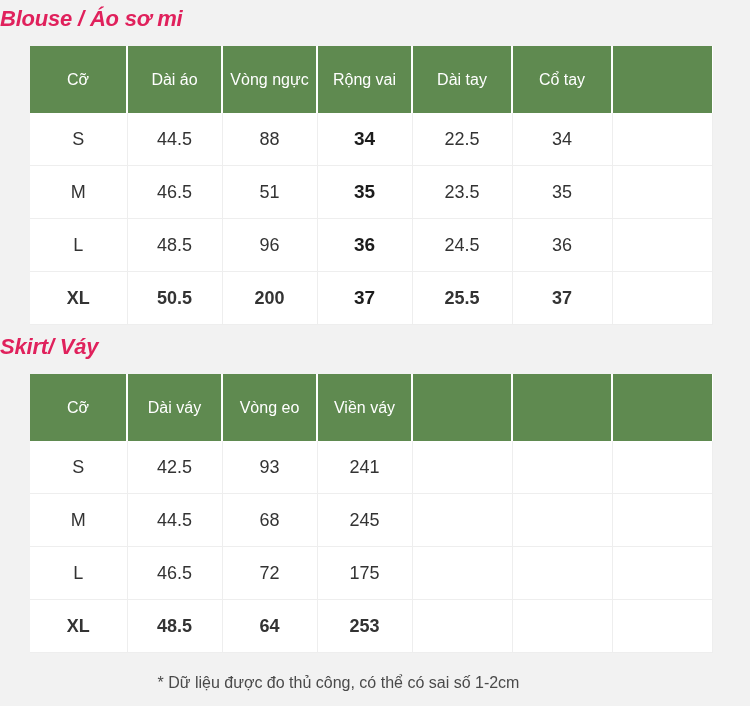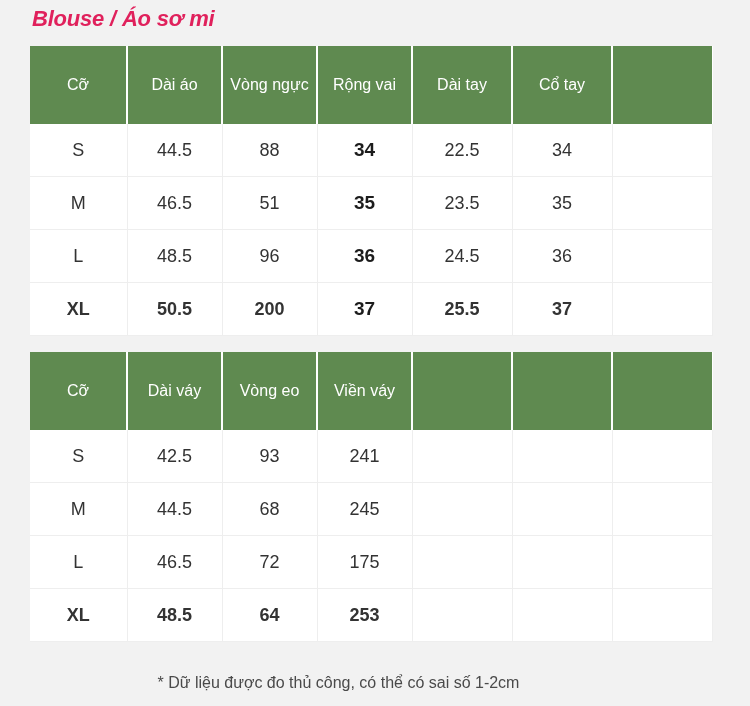--- a/index.html
+++ b/index.html
@@ -28,21 +28,20 @@
     left: 0;
     width: 750px;
   }
 
   .section-title {
     font-style: italic;
     font-weight: bold;
     font-size: 22px;
     color: #e0215c;
     letter-spacing: -0.2px;
-    padding-left: 32px;
     line-height: 1;
     white-space: nowrap;
   }
 
   table.size-table {
     border-collapse: collapse;
     table-layout: fixed;
     width: 682px;
     margin-left: 30px;
     background: #ffffff;
@@ -54,21 +53,21 @@
   table.size-table col.c3 { width: 95px; }
   table.size-table col.c4 { width: 100px; }
   table.size-table col.c5 { width: 100px; }
   table.size-table col.c6 { width: 100px; }
 
   table.size-table thead th {
     background: #5f8a50;
     color: #ffffff;
     font-weight: normal;
     font-size: 16px;
-    height: 78px;
+    height: 67px;
     border-right: 2px solid #ffffff;
     border-bottom: 0;
     text-align: center;
     vertical-align: middle;
     padding: 0 2px;
     white-space: nowrap;
     overflow: hidden;
   }
   table.size-table thead th:last-child {
     border-right: 0;
@@ -178,20 +177,21 @@
           <td class="emphasis">37</td>
           <td>25.5</td>
           <td>37</td>
           <td class="blank"></td>
         </tr>
       </tbody>
     </table>
   </div>
 
   <div class="section" id="section-1" style="top:336px;">
+    <div class="section-title">Skirt/ Váy</div>
     <div style="height:16px;"></div>
     <table class="size-table">
       <colgroup>
         <col class="c0">
           <col class="c1">
           <col class="c2">
           <col class="c3">
           <col class="c4">
           <col class="c5">
           <col class="c6">

